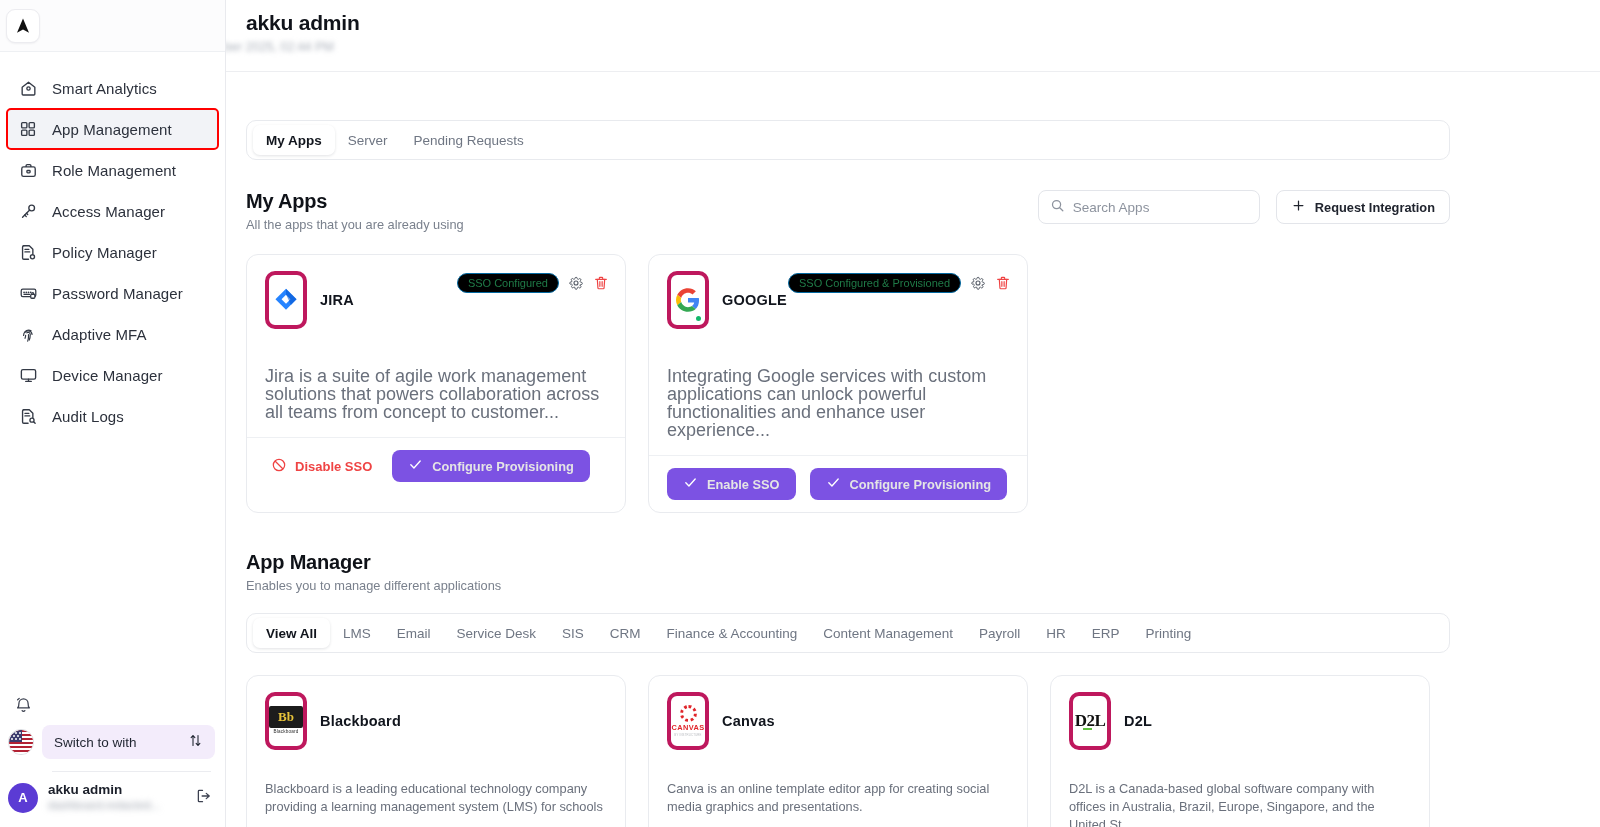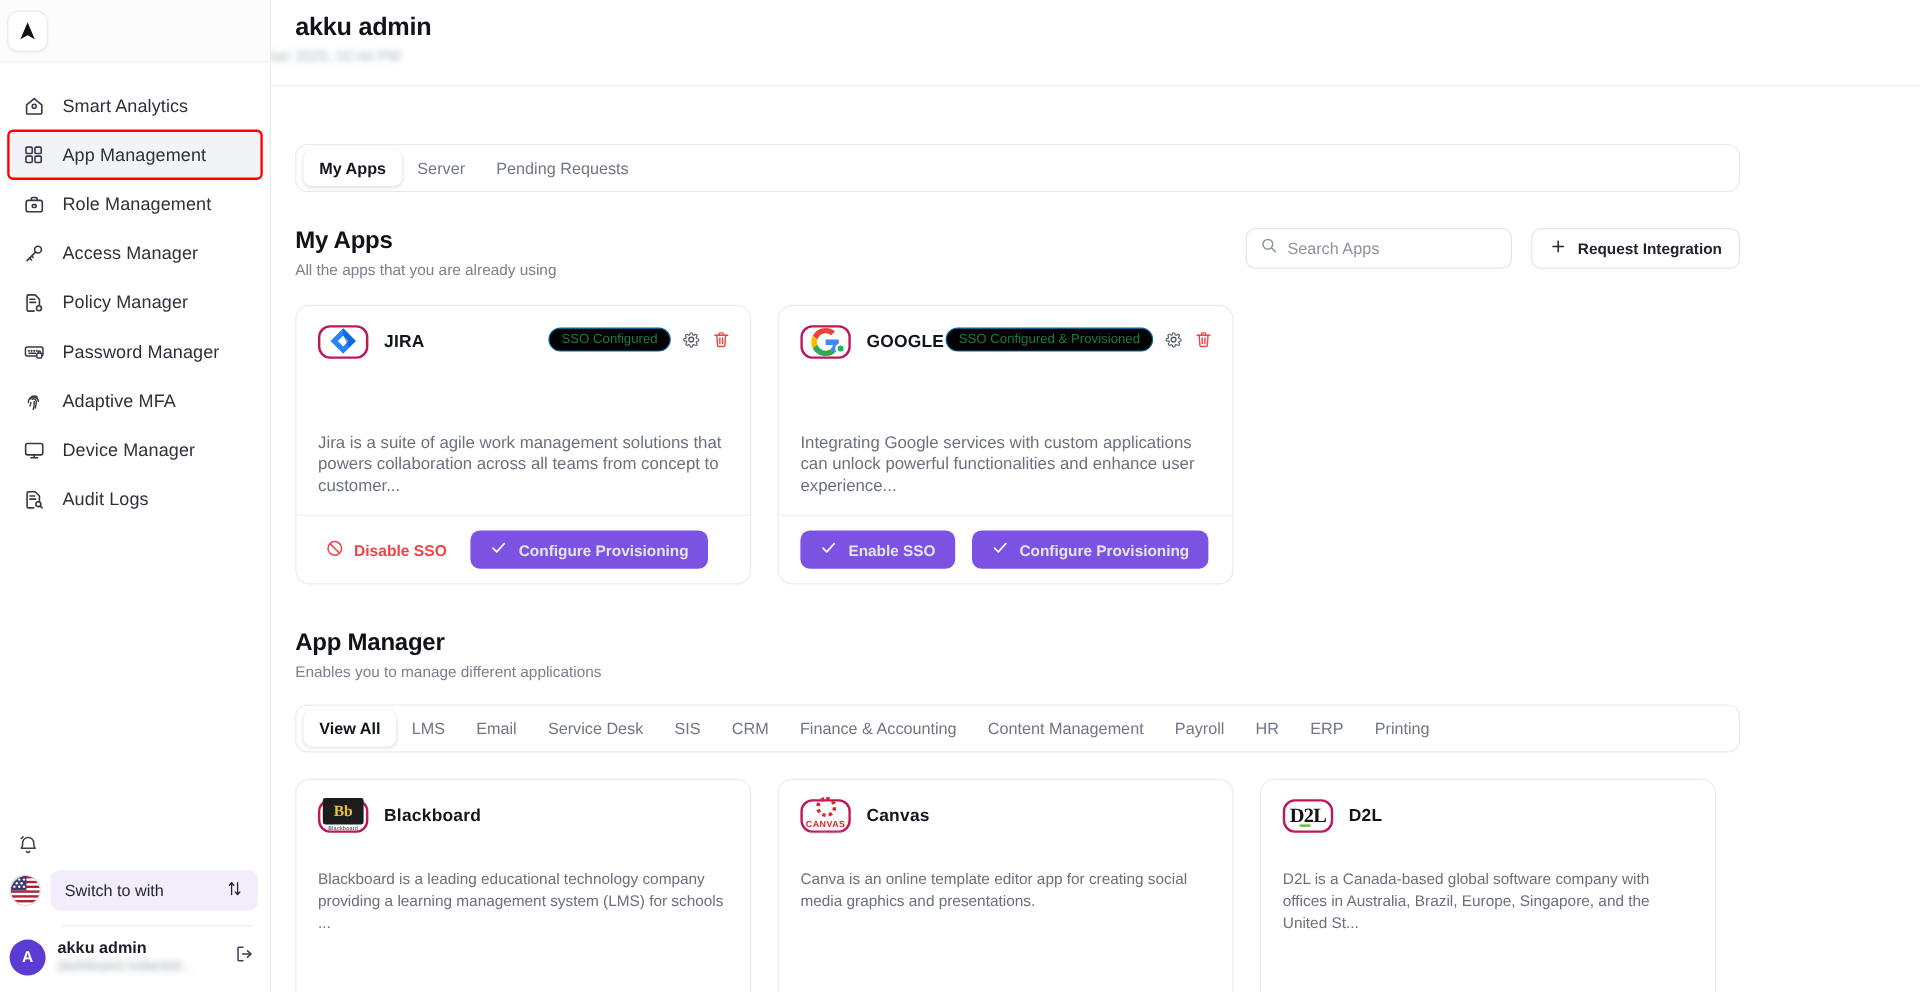--- a/index.html
+++ b/index.html
@@ -130,35 +130,35 @@
   }
 
   .cards { display: flex; gap: 22px; margin-top: 22px; }
   .app-card {
     width: 380px; border: 1px solid #e9ebef; border-radius: 12px;
     background: #fff; overflow: hidden;
   }
   .card-body { padding: 16px 18px 0 18px; position: relative; }
   .card-top { display: flex; align-items: center; gap: 13px; }
   .app-logo {
-    width: 42px; height: 28px; border-radius: 10px; background: #fff;
-    border: 2px solid #be185d; display: flex; align-items: center; justify-content: center;
+    width: 42px; height: 58px; border-radius: 10px; background: #fff;
+    border: 4px solid #be185d; display: flex; align-items: center; justify-content: center;
     flex: 0 0 42px; position: relative;
   }
   .app-name { font-size: 14.5px; font-weight: 700; color: #11151d; letter-spacing: .2px; }
   .card-badges { position: absolute; right: 16px; top: 18px; display: flex; align-items: center; gap: 9px; }
   .badge {
     border: 1px solid #0369a1; background: #000000; color: #1f7a47;
     border-radius: 999px; font-size: 11px; padding: 3px 10px; font-weight: 500;
   }
   .icon-btn { cursor: pointer; display: flex; align-items: center; color: #555b66; }
   .icon-btn.danger { color: #ef4444; }
   .card-desc {
-    font-size: 14px; color: #6a707c; line-height: 18px;
-    margin-top: 60px; padding-bottom: 16px;
+    font-size: 18px; color: #6a707c; line-height: 18px;
+    margin-top: 38px; padding-bottom: 16px;
   }
   .card-foot {
     border-top: 1px solid #eef0f3; padding: 12px 18px;
     display: flex; align-items: center; gap: 14px;
   }
   .btn-link-danger {
     display: flex; align-items: center; gap: 8px; color: #ef4444;
     font-size: 13px; font-weight: 700; cursor: pointer; padding: 0 6px;
   }
   .btn-primary {

